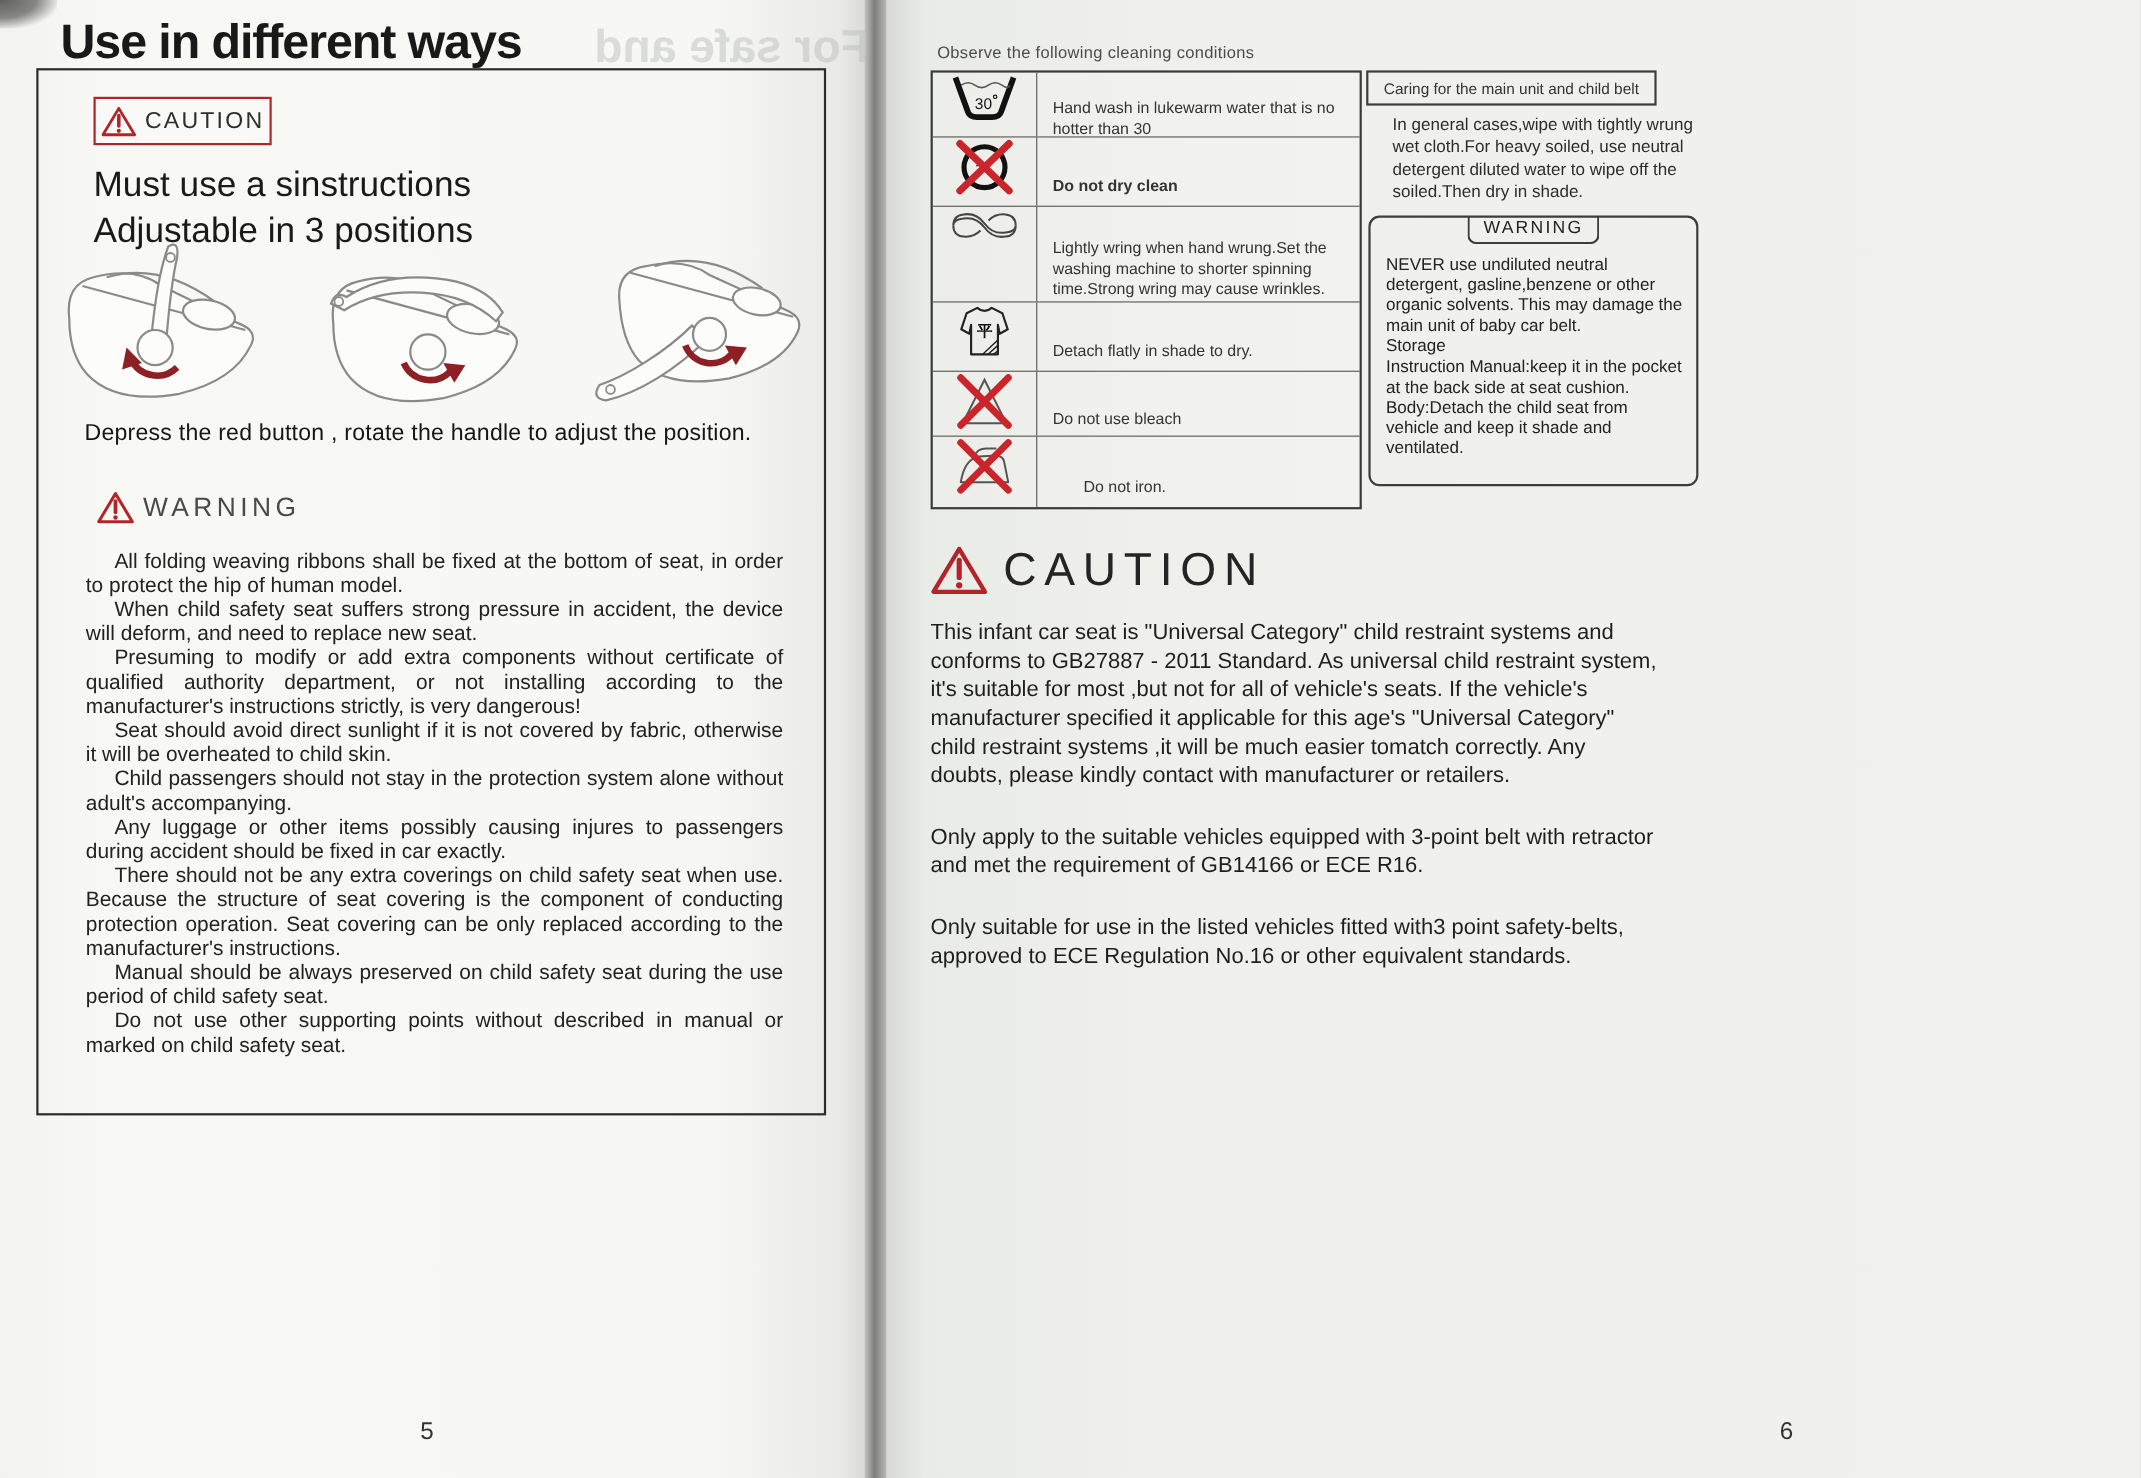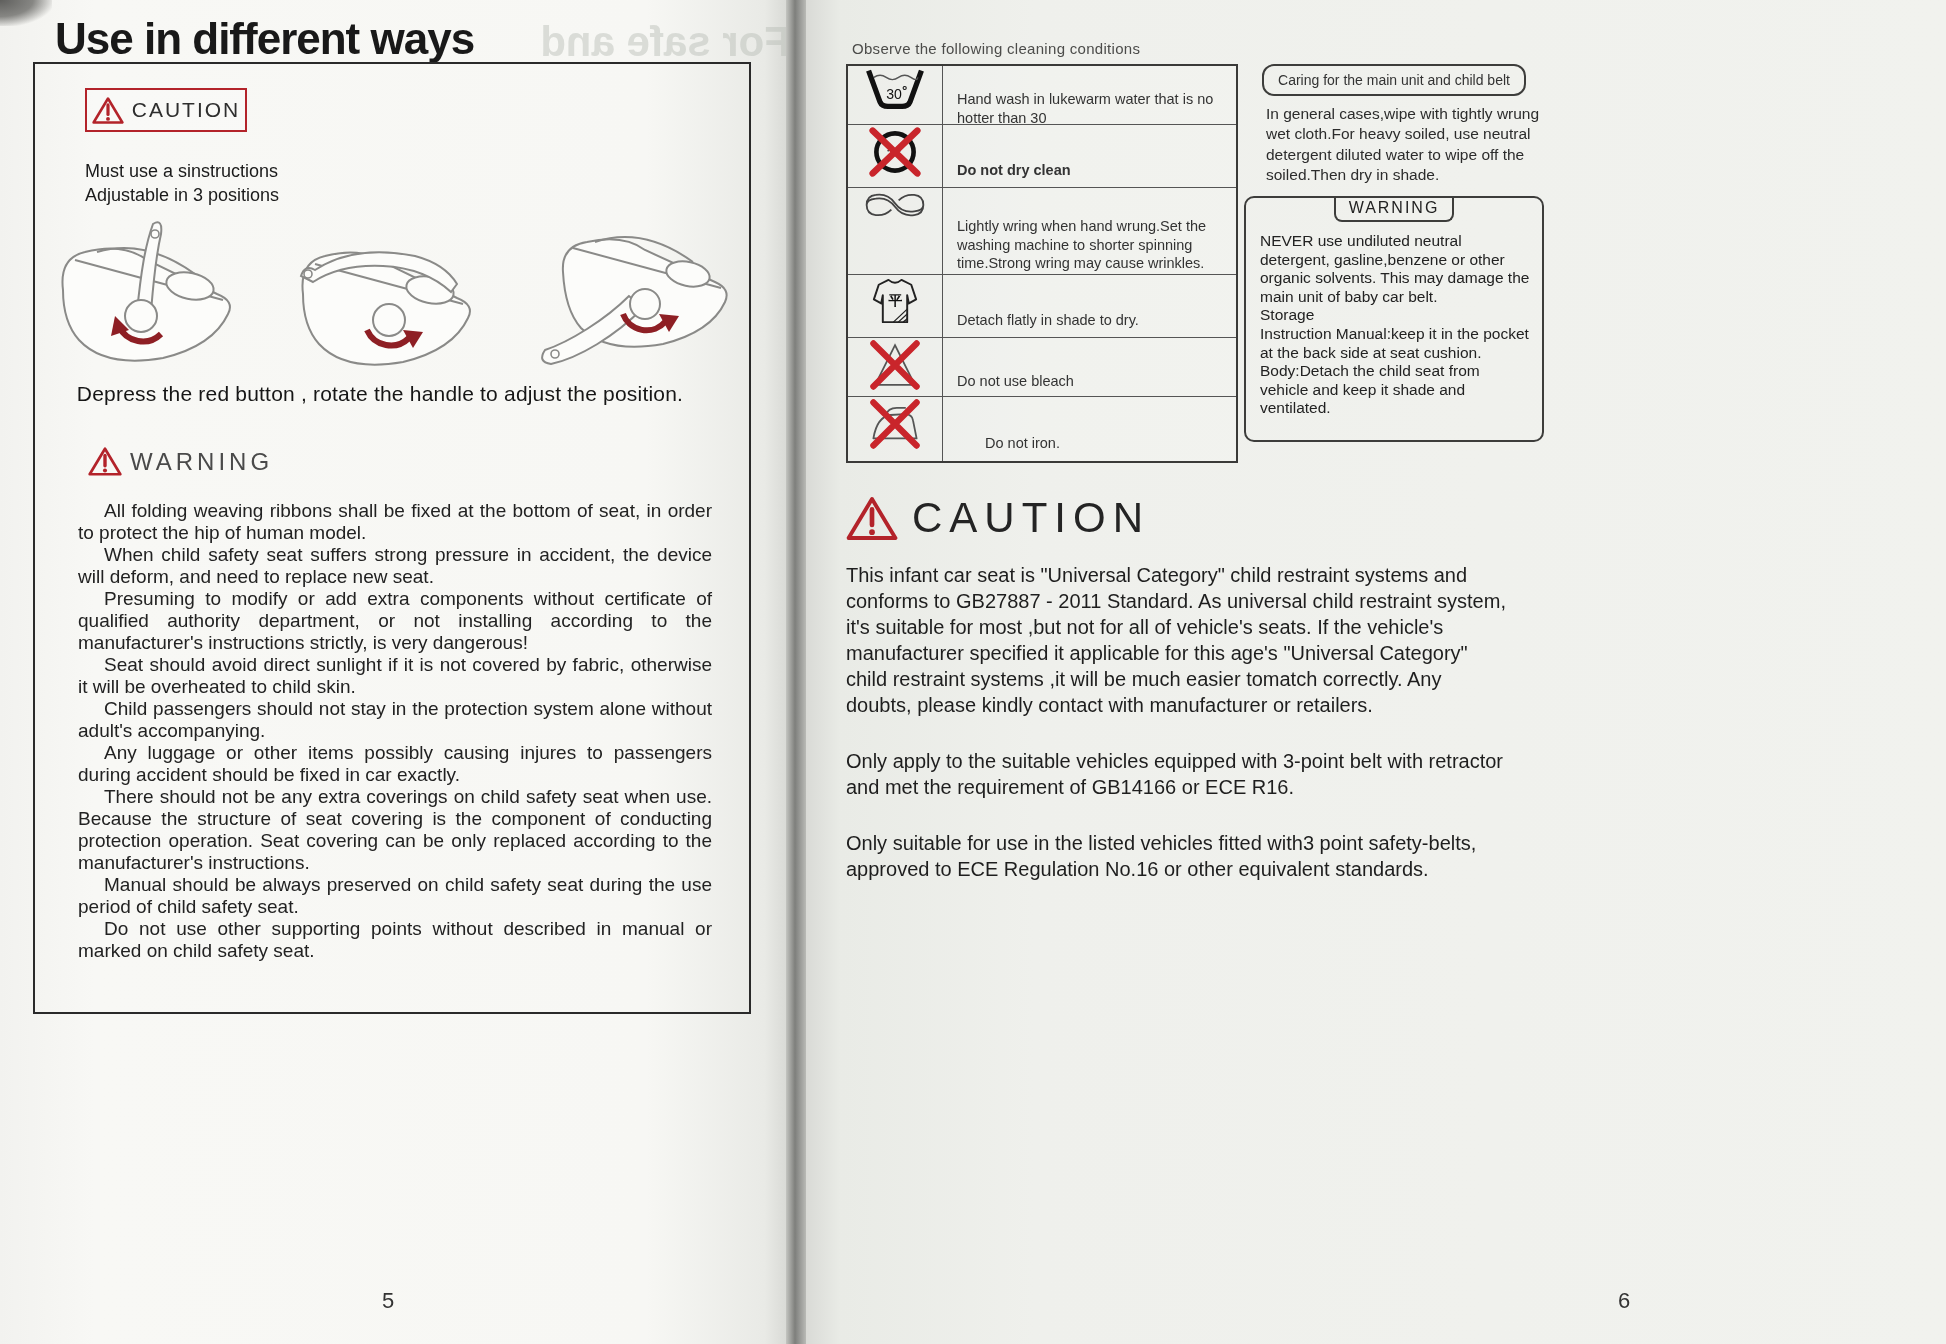--- a/index.html
+++ b/index.html
@@ -42,22 +42,22 @@
     position:absolute;left:33px;top:62px;width:714px;height:948px;
     border:2px solid #2a2a2a;background:transparent;
   }
   .caution-small{
     position:absolute;left:85px;top:88px;width:158px;height:40px;
     border:2px solid #b3232a;display:flex;align-items:center;justify-content:center;gap:8px;
     background:rgba(255,255,255,.2);
   }
   .caution-small .label{font-size:21px;letter-spacing:2px;color:#2e2e2e;}
   .lp-intro{
-    position:absolute;left:85px;top:160px;
-    font-size:18px;line-height:1.32;color:#1a1a1a;
+    position:absolute;left:85px;top:146px;
+    font-size:32px;line-height:1.32;color:#1a1a1a;
   }
   .illus-row{
     position:absolute;left:45px;top:212px;width:700px;height:168px;
     display:flex;justify-content:space-between;align-items:flex-end;
   }
   .illus-row svg{display:block;}
   .lp-caption{
     position:absolute;left:40px;top:382px;width:680px;text-align:center;
     font-size:21px;color:#161616;letter-spacing:.2px;
   }
@@ -86,22 +86,22 @@
   .care-row:last-child{border-bottom:none;}
   .care-icon-cell{
     width:94px;flex:0 0 94px;border-right:1px solid #555;
     display:flex;align-items:flex-start;justify-content:center;
   }
   .care-text-cell{
     flex:1;display:flex;align-items:center;padding:8px 10px 8px 14px;
     font-size:14.5px;line-height:1.28;color:#333;margin-top:28px;
   }
   .caring-box{
-    position:absolute;left:456px;top:64px;width:260px;height:28px;
-    border:2px solid #3d3d3b;border-radius:12px;
+    position:absolute;left:436px;top:64px;width:260px;height:28px;
+    border:2px solid #3d3d3b;border-radius:0;
     display:flex;align-items:center;justify-content:center;
     font-size:14px;color:#333;
   }
   .caring-text{
     position:absolute;left:460px;top:104px;width:294px;
     font-size:15.5px;line-height:1.32;color:#2c2c2c;
   }
   .warning-box{
     position:absolute;left:438px;top:196px;width:296px;height:242px;
     border:2px solid #3d3d3b;border-radius:10px;

